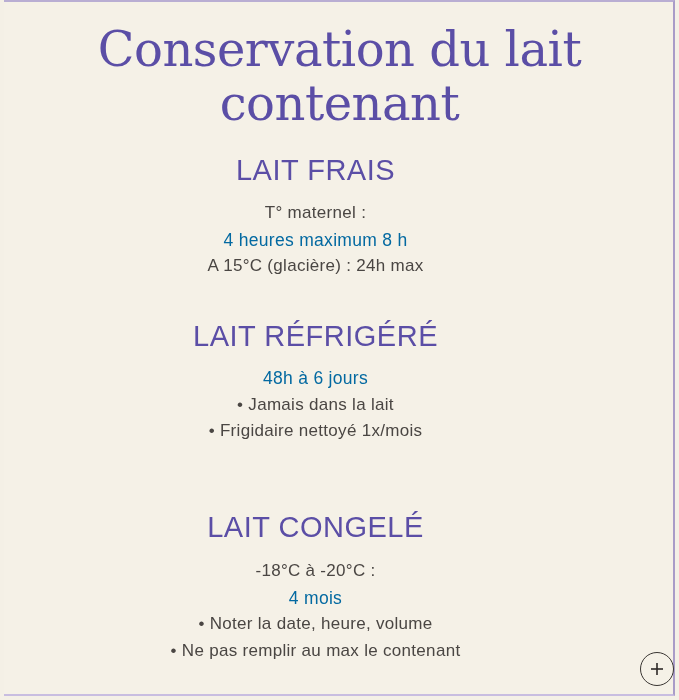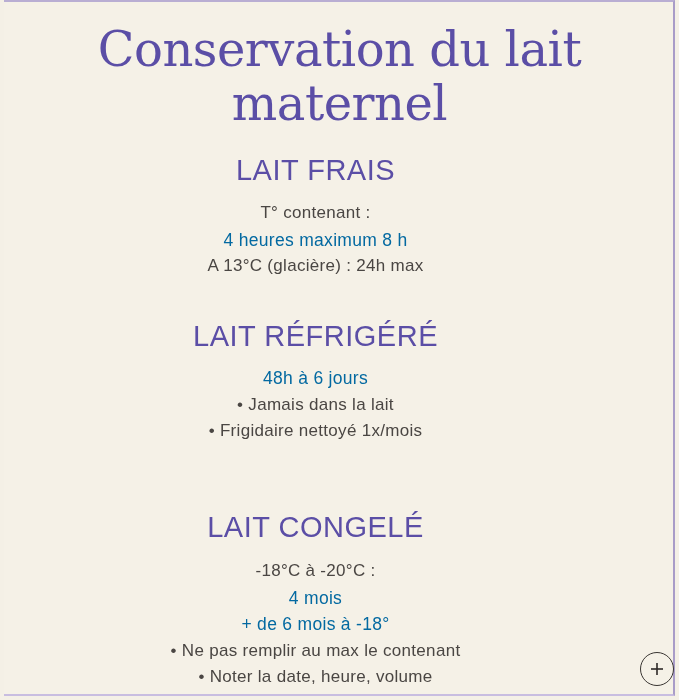--- a/index.html
+++ b/index.html
@@ -87,49 +87,48 @@
       height: 14px;
     }
   </style>
 </head>
 <body>
 
 <div class="card">
 
   <h1 class="title">
     <span>Conservation du lait</span><br>
-    <span>maternel</span>
+    <span>contenant</span>
   </h1>
 
   <div class="section" style="top:151px;">
     <h2>LAIT FRAIS</h2>
     <div class="lines" style="margin-top:13px;">
-      <div class="line">T° contenant :</div>
+      <div class="line">T° maternel :</div>
       <div class="line strong">4 heures maximum 8 h</div>
-      <div class="line">A 13°C (glacière) : 24h max</div>
+      <div class="line">A 15°C (glacière) : 24h max</div>
     </div>
   </div>
 
   <div class="section" style="top:317px;">
     <h2>LAIT RÉFRIGÉRÉ</h2>
     <div class="lines" style="margin-top:12px;">
       <div class="line strong">48h à 6 jours</div>
       <div class="line">• Jamais dans la lait</div>
       <div class="line">• Frigidaire nettoyé 1x/mois</div>
     </div>
   </div>
 
   <div class="section" style="top:508px;">
     <h2>LAIT CONGELÉ</h2>
     <div class="lines" style="">
       <div class="line">-18°C à -20°C :</div>
       <div class="line strong">4 mois</div>
-      <div class="line strong">+ de 6 mois à -18°</div>
+      <div class="line">• Noter la date, heure, volume</div>
       <div class="line">• Ne pas remplir au max le contenant</div>
-      <div class="line">• Noter la date, heure, volume</div>
     </div>
   </div>
 
 </div>
 
 <div class="zoom-button">
   <svg viewBox="0 0 14 14">
     <line x1="7" y1="1" x2="7" y2="13" stroke="#2e2a28" stroke-width="1.6"></line>
     <line x1="1" y1="7" x2="13" y2="7" stroke="#2e2a28" stroke-width="1.6"></line>
   </svg>

